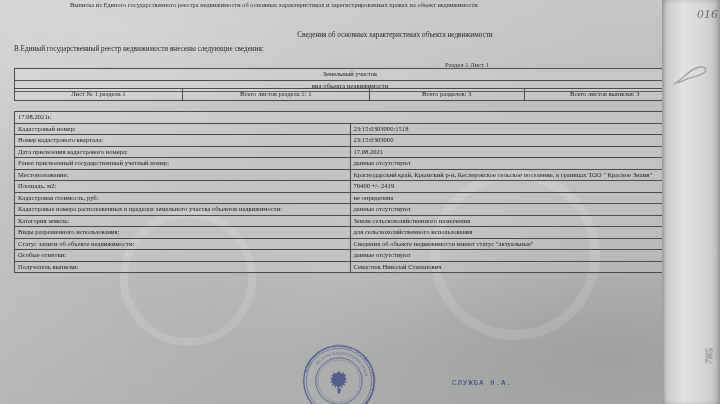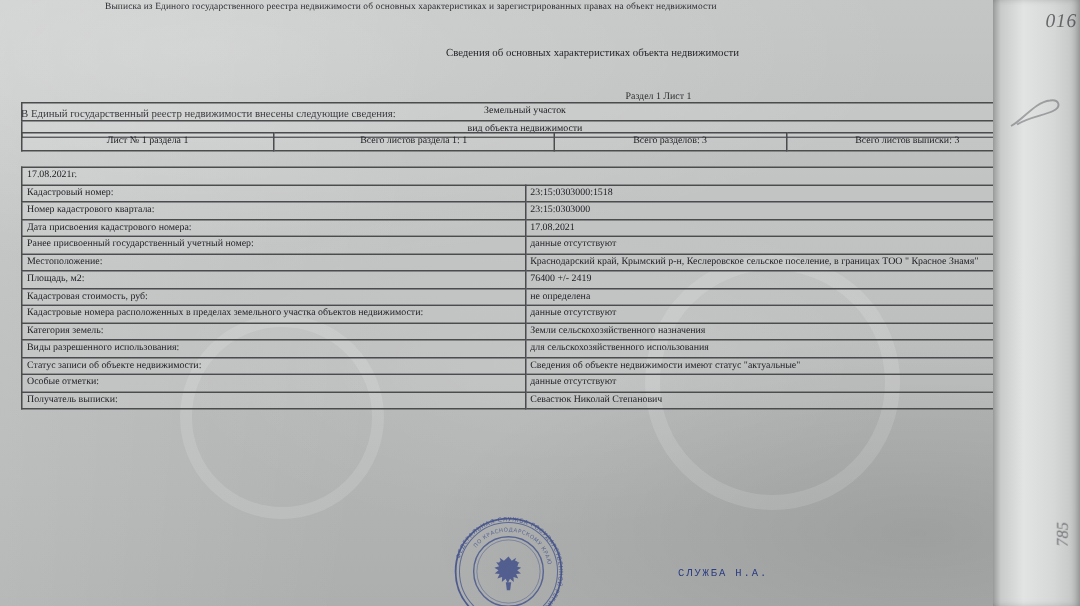--- a/index.html
+++ b/index.html
@@ -29,38 +29,37 @@
   }
   
   #right-edge{
     position:absolute;top:0;right:0;width:58px;height:404px;
     background:linear-gradient(90deg,#9a9c9c 0%,#c9cbcb 9%,#e2e3e3 35%,#d6d7d7 70%,#c0c2c2 100%);
     box-shadow:-3px 0 6px -2px rgba(0,0,0,.35) inset;
   }
   #edge-line{
     position:absolute;top:0;right:57px;width:1px;height:404px;background:rgba(0,0,0,.30);
   }
-  .content{position:absolute;left:0;top:0;width:576px;height:404px;}
+  .content{position:absolute;left:0;top:0;width:576px;height:404px;padding-left:28px;}
 
   
   .toptitle{
     position:absolute;left:70px;top:1px;width:545px;
     font-size:6.3px;line-height:8px;text-align:left;
     color:#2b2d30;letter-spacing:.01em;
     filter:blur(.18px);
   }
   .subtitle{
     position:absolute;left:180px;top:31px;width:430px;
     text-align:center;font-size:7.2px;color:#25272a;
     filter:blur(.12px);
   }
   .intro{
     position:absolute;left:14px;top:45px;font-size:7.2px;color:#25272a;
     filter:blur(.12px);
-    margin-top:27px;
   }
   .sectmark{
     position:absolute;right:115px;top:61px;font-size:6.6px;color:#2a2c2f;
     filter:blur(.12px);
   }
 
   
   .tbl{position:absolute;border-collapse:collapse;table-layout:fixed;}
   .tbl td{
     border:1px solid #4a4c4e;

